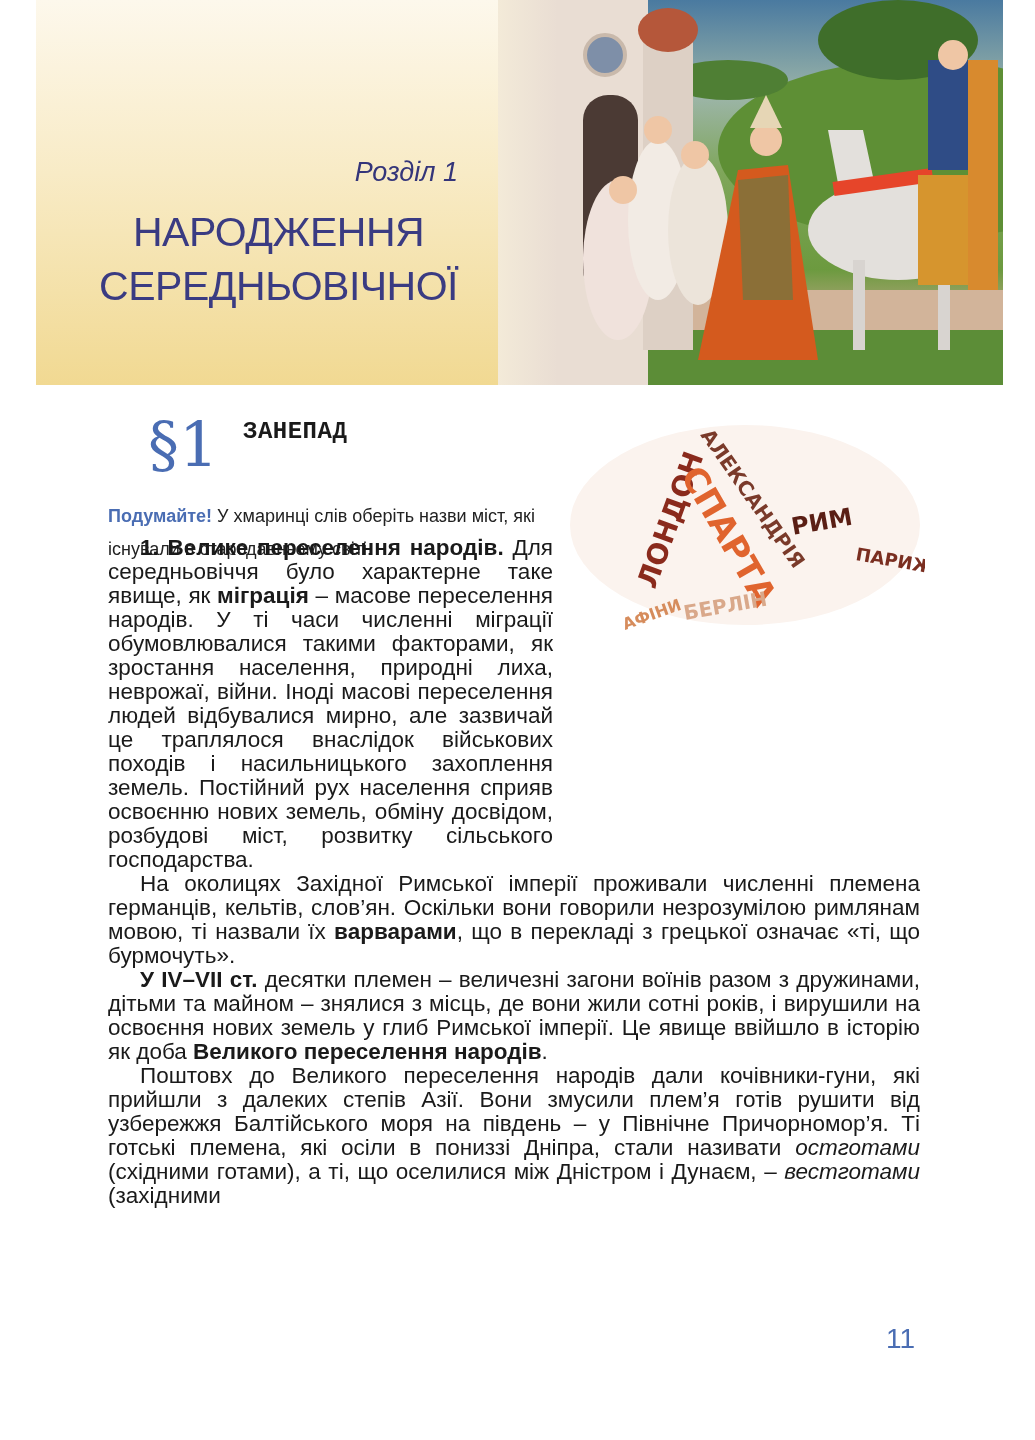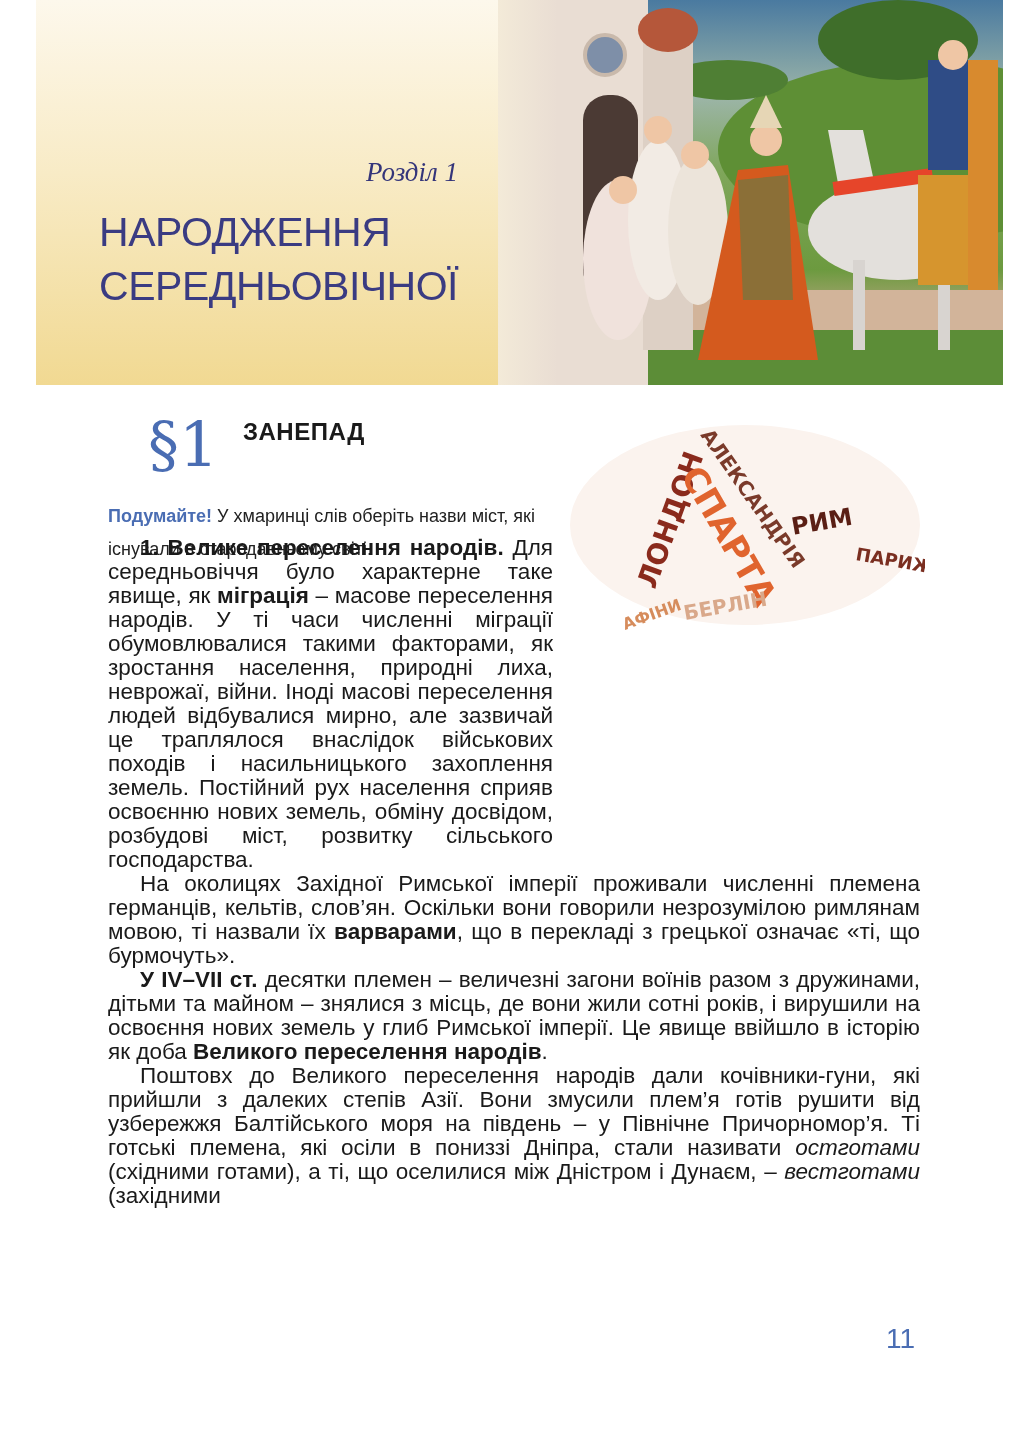--- a/index.html
+++ b/index.html
@@ -8,43 +8,43 @@
     font-family: "DejaVu Serif", serif; color: #1a1a1a;
   }
   .banner { position: absolute; left: 36px; top: 0; width: 967px; height: 385px; display: flex; }
   .banner-left {
     width: 462px; height: 385px;
     background: linear-gradient(180deg, #fdf8ec 0%, #f8ebc6 45%, #f1d992 100%);
     position: relative;
   }
   .chapter-label {
     position: absolute; right: 40px; top: 157px;
-    font-family: Liberation Serif, serif; font-style: italic;
+    font-family: Liberation Sans, sans-serif; font-style: italic;
     font-size: 27px; color: #34357a;
   }
   .chapter-title {
-    position: absolute; right: 40px; top: 205px; text-align: left;
+    position: absolute; right: 40px; top: 205px; text-align: center;
     font-family: "Liberation Sans", sans-serif; font-size: 41px; line-height: 54px;
     color: #3a3b82; letter-spacing: -0.5px; margin-left: 48px;
   }
   .banner-right {
     width: 505px; height: 385px; position: relative; overflow: hidden;
     background: linear-gradient(180deg, #4a7aa0 0%, #9cb5a8 25%, #7fa65a 45%, #6c9a3f 70%, #c6a98c 85%, #5f8f3a 100%);
   }
   .banner-right svg { position: absolute; left: 0; top: 0; }
   .fade { position: absolute; left: 0; top: 0; width: 60px; height: 385px;
     background: linear-gradient(90deg, #f3ead8, rgba(243,234,216,0)); }
 
   .para-sign {
     position: absolute; left: 148px; top: 410px;
     font-family: "DejaVu Serif", serif; font-size: 62px; color: #4a6db3; line-height: 70px;
   }
   .section-title {
     position: absolute; left: 243px; top: 417px;
-    font-family: Liberation Sans, sans-serif; font-weight: bold; font-size: 24px; line-height: 30px;
+    font-family: Liberation Mono, monospace; font-weight: bold; font-size: 24px; line-height: 30px;
     color: #1a1a1a; letter-spacing: 0.5px;
   }
   .think {
     position: absolute; left: 108px; top: 500px; width: 440px;
     font-family: "Liberation Sans", sans-serif; font-size: 18px; line-height: 33px; color: #222;
   }
   .think .accent { color: #4a6db3; font-weight: bold; }
 
   .cloud { position: absolute; left: 565px; top: 405px; width: 360px; height: 230px; }
 

